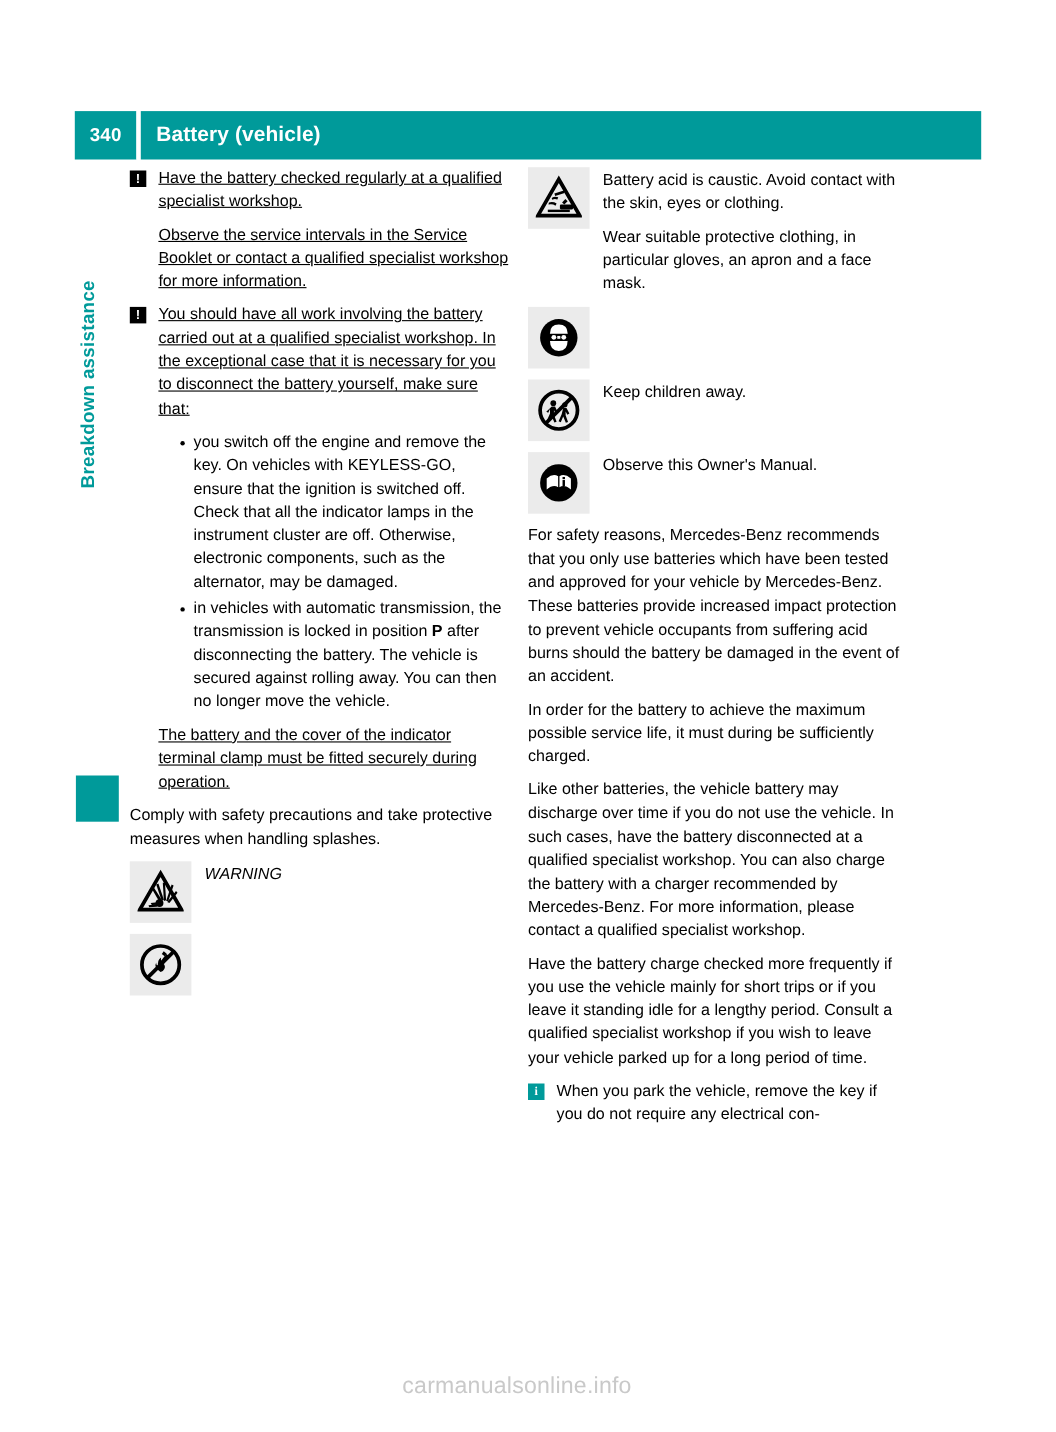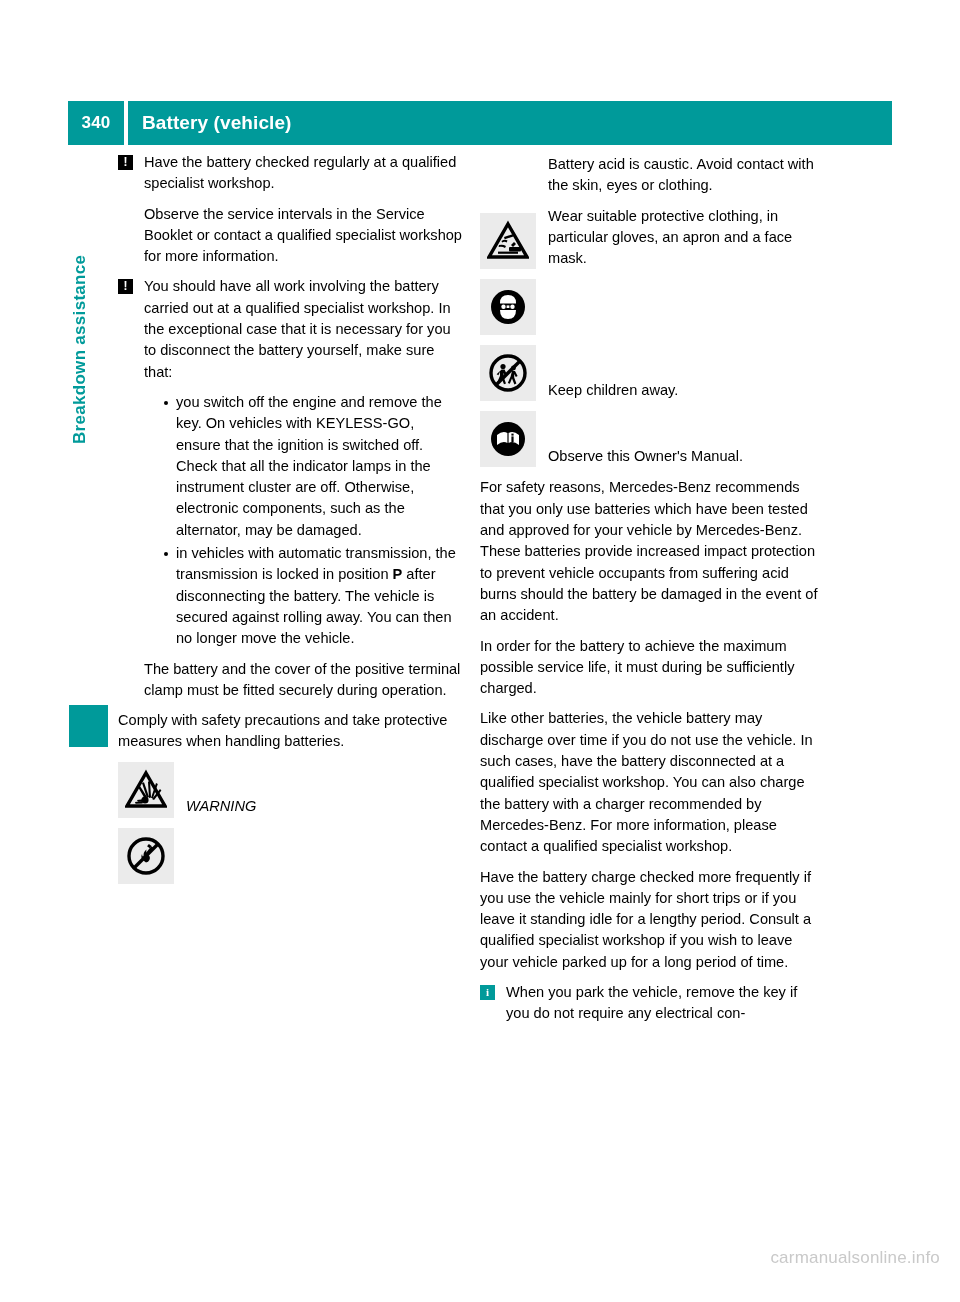--- a/index.html
+++ b/index.html
@@ -115,21 +115,21 @@
     top: 3px;
     width: 15px;
     height: 15px;
     background: #000000;
     color: #ffffff;
     font-size: 12px;
     font-weight: bold;
     line-height: 15px;
     text-align: center;
   }
-  .warn-item p { margin: 0 0 9px 0; }
+  .warn-item p { margin: 0 0 9px 0; text-decoration: underline; }
   .warn-item p:last-child { margin-bottom: 0; }
 
   
   .info-item {
     position: relative;
     padding-left: 26px;
     margin-bottom: 9px;
   }
   .info-marker {
     position: absolute;
@@ -165,21 +165,21 @@
     width: 4px;
     height: 4px;
     border-radius: 50%;
     background: #000000;
   }
   .b { font-weight: bold; }
 
   
   .icon-row {
     display: flex;
-    align-items: flex-end;
+    align-items: flex-start;
     margin-bottom: 10px;
   }
   .icon-box {
     width: 56px;
     height: 56px;
     background: #ebebeb;
     flex: 0 0 56px;
     display: flex;
     align-items: center;
     justify-content: center;
@@ -193,23 +193,23 @@
   .icon-row-text p:last-child { margin-bottom: 0; }
 
   .warning-label { font-size: 14.6px; font-style: italic; }
 
   
   .watermark {
     position: absolute;
     left: 0;
     top: 1248px;
     width: 940px;
-    text-align: right;
+    text-align: center;
     color: #c9c9c9;
-    font-size: 17px;
+    font-size: 21px;
     letter-spacing: .2px;
   }
 </style>
 </head>
 <body>
 
 <div class="header">
   <div class="header-page-num">340</div>
   <div class="header-divider"></div>
   <div class="header-title-bar">Battery (vehicle)</div>
@@ -231,24 +231,24 @@
     <span class="warn-marker">!</span>
     <p>You should have all work involving the battery carried out at a qualified specialist workshop. In the exceptional case that it is necessary for you to disconnect the battery yourself, make sure that:</p>
     <ul class="bullets">
       <li>
         <span>you switch off the engine and remove the key. On vehicles with KEYLESS-GO, ensure that the ignition is switched off. Check that all the indicator lamps in the instrument cluster are off. Otherwise, electronic components, such as the alternator, may be damaged.</span>
       </li>
       <li>
         <span>in vehicles with automatic transmission, the transmission is locked in position </span><span class="b">P</span><span> after disconnecting the battery. The vehicle is secured against rolling away. You can then no longer move the vehicle.</span>
       </li>
     </ul>
-    <p>The battery and the cover of the positive terminal clamp must be fitted securely during operation.</p>
-  </div>
-
-  <p>Comply with safety precautions and take protective measures when handling batteries.</p>
+    <p>The battery and the cover of the indicator terminal clamp must be fitted securely during operation.</p>
+  </div>
+
+  <p>Comply with safety precautions and take protective measures when handling splashes.</p>
 
   <div class="icon-row">
     <div class="icon-box">
       <svg width="42" height="42" viewBox="0 0 42 42" aria-hidden="true">
         <polygon points="21,4 40,37 2,37" fill="none" stroke="#000" stroke-width="3.4"></polygon>
         <g fill="#000">
           <polygon points="20,30 13,18 15,17 22,28"></polygon>
           <polygon points="22,29 17,14 19,13.2 24,28"></polygon>
           <polygon points="24,29 23,12.5 25,12.5 26,28.5"></polygon>
           <polygon points="26,29 31,14 32.8,15 28,29"></polygon>

